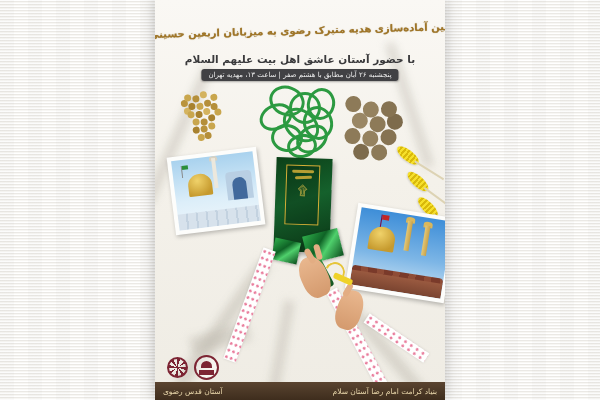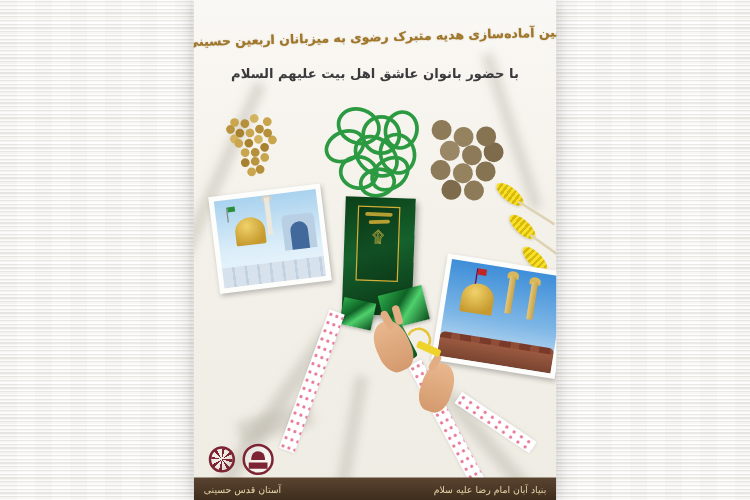--- a/index.html
+++ b/index.html
@@ -214,21 +214,22 @@
     <div class="fabric-shade fs3"></div>
     <div class="fabric-shade fs4"></div>
     <div class="fabric-shade fs5"></div>
     <div class="fabric-shade fs6"></div>
 
     <div class="title-row">
 
       <span class="title-text">آیین آماده‌سازی هدیه متبرک رضوی به میزبانان اربعین حسینی</span>
 
     </div>
-    <div class="subtitle">با حضور بانوان عاشق اهل بیت علیهم السلام</div>
+    <div class="subtitle">با حضور آستان عاشق اهل بیت علیهم السلام</div>
+    <div class="date-badge">پنجشنبه ۲۶ آبان مطابق با هشتم صفر | ساعت ۱۳، مهدیه تهران</div>
 
     <div class="beads">
         <i></i>
       </div>
 
     <div class="bracelets">
       <span class="br-white1"></span>
       <span class="br-white2"></span>
       <span class="br1"></span>
       <span class="br2"></span>
@@ -306,18 +307,18 @@
     <div class="ribbon-curl"></div>
     <div class="ribbon-tail"></div>
 
     <div class="logos">
       <div class="logo-knot"></div>
       <div class="logo-emblem"></div>
     </div>
 
 
     <div class="footer">
-      <span>آستان قدس حسینی</span>
-      <span>بنیاد آبان امام رضا علیه سلام</span>
+      <span>آستان قدس رضوی</span>
+      <span>بنیاد کرامت امام رضا آستان سلام</span>
     </div>
 
   </div>
 </div>
 
 </body></html>

